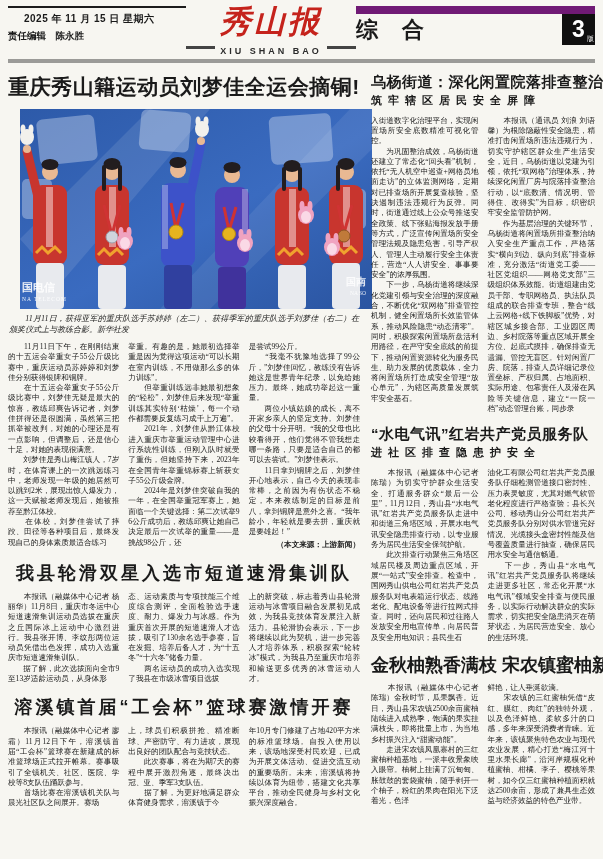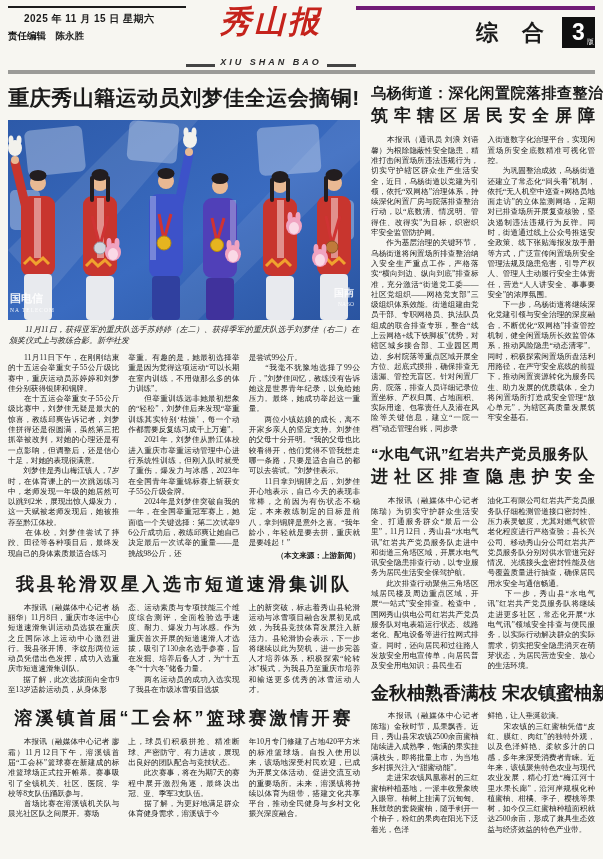--- a/index.html
+++ b/index.html
@@ -12,25 +12,25 @@
 
   
   .hdr{display:flex;align-items:flex-start;}
   .hdr-left{width:178px;border-top:2px solid #1c1c1c;padding-top:4px;
     font-family:"Liberation Sans","DejaVu Sans",sans-serif;}
   .hdr-date{font-size:10px;font-weight:bold;letter-spacing:.5px;margin-left:16px;}
   .hdr-editor{font-size:9.5px;font-weight:bold;margin-top:4px;}
   .masthead{width:170px;text-align:center;margin-top:0;}
   .masthead-cn{color:#c5231c;font-size:31px;font-weight:bold;font-style:italic;
     font-family:"DejaVu Serif","Liberation Serif",serif;letter-spacing:3px;line-height:1;}
-  .masthead-en{display:flex;align-items:flex-end;gap:5px;margin-top:20px;color:#2b2b2b;
-    font-family:"Liberation Sans","DejaVu Sans",sans-serif;font-size:9px;letter-spacing:3px;font-weight:bold;font-style:italic;}
+  .masthead-en{display:flex;align-items:flex-start;gap:5px;margin-top:9px;color:#2b2b2b;
+    font-family:"Liberation Sans","DejaVu Sans",sans-serif;font-size:9px;letter-spacing:3px;font-weight:bold;}
   .masthead-en::before,.masthead-en::after{content:"";flex:1;height:3px;background:#444;}
-  .hdr-right{flex:1;border-top:4px solid #701a75;padding-top:7px;display:flex;
-    justify-content:flex-end;align-items:center;gap:9px;}
+  .hdr-right{flex:1;border-top:8px solid #701a75;display:flex;
+    justify-content:space-between;align-items:center;gap:9px;}
   .section-name{font-size:22px;font-weight:bold;letter-spacing:9px;
     font-family:"Liberation Sans","DejaVu Sans",sans-serif;}
   .pagenum-box{width:33px;height:31px;background:#101010;color:#fff;position:relative;
     display:flex;align-items:center;justify-content:center;
     font-family:"Liberation Sans","DejaVu Sans",sans-serif;}
   .pagenum{font-size:23px;font-weight:bold;line-height:1;}
   .pagenum-unit{position:absolute;right:1px;bottom:1px;font-size:7px;}
   .hdr-rule{height:4px;background:#9b9b98;margin-top:3px;}
 
   
@@ -41,26 +41,26 @@
   
   .lead-headline{margin:2px 0 8px 0;font-size:21px;font-weight:bold;text-align:center;
     letter-spacing:.5px;white-space:nowrap;
     font-family:"Liberation Sans","DejaVu Sans",sans-serif;}
   .sub-headline{margin:11px 0 7px 0;font-size:18px;font-weight:bold;text-align:center;
     letter-spacing:3px;white-space:nowrap;
     font-family:"Liberation Sans","DejaVu Sans",sans-serif;}
   .r-headline{margin:0 0 7px 0;font-weight:bold;line-height:1.45;
     font-family:"Liberation Sans","DejaVu Sans",sans-serif;}
   .r-headline .l1{display:block;font-size:15px;letter-spacing:.5px;white-space:nowrap;}
-  .r-headline .l2{display:block;font-size:17px;letter-spacing:6px;white-space:nowrap;}
+  .r-headline .l2{display:block;font-size:11px;letter-spacing:6px;white-space:nowrap;}
   .pomelo-headline{margin:10px 0 6px 0;font-size:18px;font-weight:bold;text-align:center;
     white-space:nowrap;font-family:"Liberation Sans","DejaVu Sans",sans-serif;}
 
   
-  .photo-wrap{width:315px;}
+  .photo-wrap{width:315px;margin-left:12px;}
   .photo-wrap svg{display:block;}
   .caption{font-size:8px;line-height:11px;margin:4px 1px 7px 1px;text-align:justify;
     font-style:italic;color:#222;}
 
   
   .cols{display:flex;gap:9px;}
   .col{flex:1;min-width:0;}
   .para{margin:0;font-size:7.6px;line-height:10.3px;text-align:justify;text-indent:0;
     word-break:break-all;}
   .src{margin:2px 0 0 0;font-size:7.6px;line-height:10px;font-weight:bold;text-align:right;}
@@ -239,21 +239,21 @@
       <div class="cols">
         <div class="col">
             <p class="para">　　11月11日下午，在刚刚结束的十五运会举重女子55公斤级比赛中，重庆运动员苏婷婷和刘梦佳分别获得银牌和铜牌。</p>
             <p class="para">　　在十五运会举重女子55公斤级比赛中，刘梦佳无疑是最大的惊喜，教练邱爽告诉记者，刘梦佳拼得还是很圆满，虽然第三把抓举被改判，对她的心理还是有一点影响，但调整后，还是信心十足，对她的表现很满意。</p>
             <p class="para">　　刘梦佳是秀山梅江镇人，7岁时，在体育课上的一次跳远练习中，老师发现一年级的她居然可以跳到2米，展现出惊人爆发力，这一天赋被老师发现后，她被推荐至黔江体校。</p>
             <p class="para">　　在体校，刘梦佳尝试了摔跤、田径等各种项目后，最终发现自己的身体素质最适合练习</p>
           </div>
         <div class="col">
             <p class="para">举重。有趣的是，她最初选择举重是因为觉得这项运动“可以长期在室内训练，不用做那么多的体力训练”。</p>
             <p class="para">　　但举重训练远非她最初想象的“轻松”，刘梦佳后来发现“举重训练其实特别‘枯燥’，每一个动作都需要反复练习成千上万遍”。</p>
-            <p class="para">　　2021年，刘梦佳从黔江体校进入重庆市举重运动管理中心进行系统性训练，但刚入队时就受了重伤，爆发力与冰感，2023年在全国青年举重锦标赛上斩获女子55公斤级金牌。</p>
+            <p class="para">　　2021年，刘梦佳从黔江体校进入重庆市举重运动管理中心进行系统性训练，但刚入队时就受了重伤，但她坚持下来，2023年在全国青年举重锦标赛上斩获女子55公斤级金牌。</p>
             <p class="para">　　2024年是刘梦佳突破自我的一年，在全国举重冠军赛上，她面临一个关键选择：第二次试举96公斤成功后，教练邱爽让她自己决定最后一次试举的重量——是挑战98公斤，还</p>
           </div>
         <div class="col">
           <div>
               <p class="para">是尝试99公斤。</p>
               <p class="para">　　“我毫不犹豫地选择了99公斤，”刘梦佳回忆，教练没有告诉她这是世界青年纪录，以免给她压力。最终，她成功举起这一重量。</p>
               <p class="para">　　两位小镇姑娘的成长，离不开家乡亲人的坚定支持。刘梦佳的父母十分开明。“我的父母也比较看得开，他们觉得不管我想走哪一条路，只要是适合自己的都可以去尝试。”刘梦佳表示。</p>
               <p class="para">　　11日拿到铜牌之后，刘梦佳开心地表示，自己今天的表现非常棒，之前因为有伤状态不稳定，本来教练制定的目标是前八，拿到铜牌是意外之喜。“我年龄小，年轻就是要去拼，重庆就是要雄起！”</p>
             </div>
           <p class="src">（本文来源：上游新闻）</p>
@@ -294,27 +294,27 @@
 
     <div class="right-sec">
 
       <div class="r-article">
         <h2 class="r-headline">
           <span class="l1">乌杨街道：深化闲置院落排查整治</span>
           <span class="l2">筑牢辖区居民安全屏障</span>
         </h2>
         <div class="cols">
           <div class="col">
-              <p class="para">　　本报讯（通讯员 刘浪 刘语馨）为根除隐蔽性安全隐患，精准打击闲置场所违法违规行为，切实守护辖区群众生产生活安全，近日，乌杨街道以党建为引领，依托“双网格”治理体系，持续深化闲置厂房与院落排查整治行动，以“底数清、情况明、管得住、改得实”为目标，织密织牢安全监管防护网。</p>
-              <p class="para">　　作为基层治理的关键环节，乌杨街道将闲置场所排查整治纳入安全生产重点工作，严格落实“横向到边、纵向到底”排查标准，充分激活“街道党工委——社区党组织——网格党支部”三级组织体系效能。街道组建由党员干部、专职网格员、执法队员组成的联合排查专班，整合“线上云网格+线下铁脚板”优势，对辖区城乡接合部、工业园区周边、乡村院落等重点区域开展全方位、起底式摸排，确保排查无遗漏、管控无盲区。针对闲置厂房、院落，排查人员详细记录位置坐标、产权归属、占地面积、实际用途、包靠责任人及潜在风险等关键信息，建立“一院一档”动态管理台账，同步录</p>
-            </div>
-          <div class="col">
               <p class="para">入街道数字化治理平台，实现闲置场所安全底数精准可视化管控。</p>
               <p class="para">　　为巩固整治成效，乌杨街道还建立了常态化“回头看”机制，依托“无人机空中巡查+网格员地面走访”的立体监测网络，定期对已排查场所开展复查核验，坚决遏制违法违规行为反弹。同时，街道通过线上公众号推送安全政策、线下张贴海报发放手册等方式，广泛宣传闲置场所安全管理法规及隐患危害，引导产权人、管理人主动履行安全主体责任，营造“人人讲安全、事事要安全”的浓厚氛围。</p>
               <p class="para">　　下一步，乌杨街道将继续深化党建引领与安全治理的深度融合，不断优化“双网格”排查管控机制，健全闲置场所长效监管体系，推动风险隐患“动态清零”。同时，积极探索闲置场所盘活利用路径，在严守安全底线的前提下，推动闲置资源转化为服务民生、助力发展的优质载体，全力将闲置场所打造成安全管理“放心单元”，为辖区高质量发展筑牢安全基石。</p>
+            </div>
+          <div class="col">
+              <p class="para">　　本报讯（通讯员 刘浪 刘语馨）为根除隐蔽性安全隐患，精准打击闲置场所违法违规行为，切实守护辖区群众生产生活安全，近日，乌杨街道以党建为引领，依托“双网格”治理体系，持续深化闲置厂房与院落排查整治行动，以“底数清、情况明、管得住、改得实”为目标，织密织牢安全监管防护网。</p>
+              <p class="para">　　作为基层治理的关键环节，乌杨街道将闲置场所排查整治纳入安全生产重点工作，严格落实“横向到边、纵向到底”排查标准，充分激活“街道党工委——社区党组织——网格党支部”三级组织体系效能。街道组建由党员干部、专职网格员、执法队员组成的联合排查专班，整合“线上云网格+线下铁脚板”优势，对辖区城乡接合部、工业园区周边、乡村院落等重点区域开展全方位、起底式摸排，确保排查无遗漏、管控无盲区。针对闲置厂房、院落，排查人员详细记录位置坐标、产权归属、占地面积、实际用途、包靠责任人及潜在风险等关键信息，建立“一院一档”动态管理台账，同步录</p>
             </div>
         </div>
       </div>
 
       <div class="r-article">
         <h2 class="r-headline">
           <span class="l1">“水电气讯”红岩共产党员服务队</span>
           <span class="l2">进社区排查隐患护安全</span>
         </h2>
         <div class="cols">

